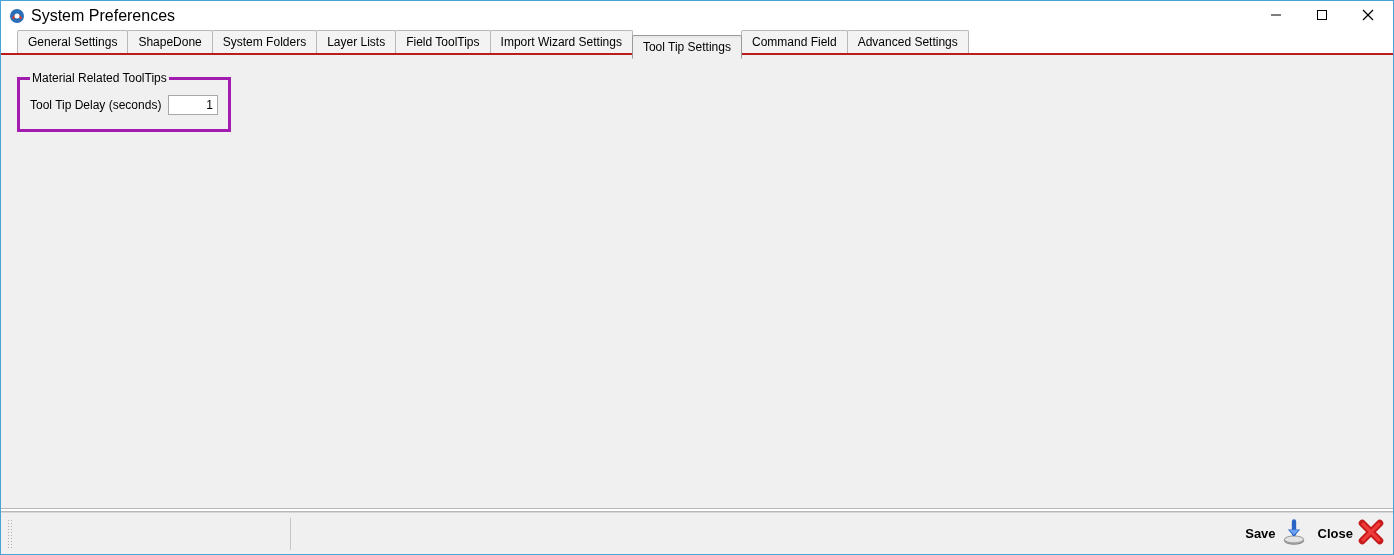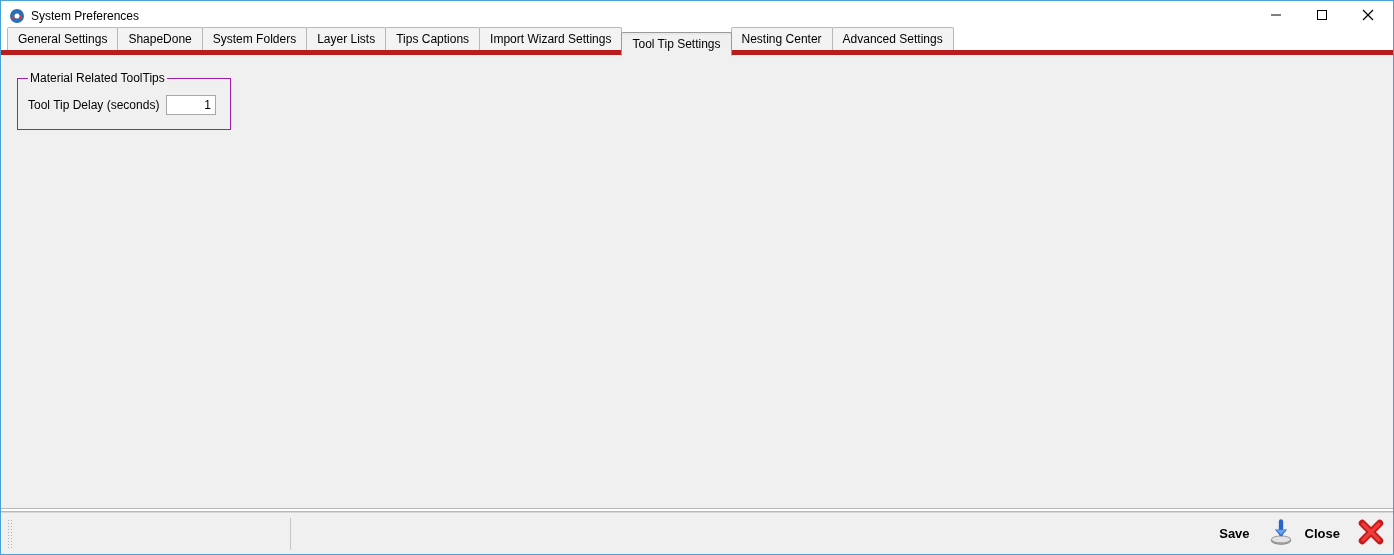--- a/index.html
+++ b/index.html
@@ -28,21 +28,21 @@
       padding: 0 2px 0 8px;
       background: #fff;
     }
     .titlebar .app-icon {
       width: 16px;
       height: 16px;
       margin-right: 6px;
     }
     .titlebar .title {
       flex: 0 0 auto;
-      font-size: 12px;
+      font-size: 16px;
     }
     .titlebar .spacer { flex: 1; }
     .win-controls {
       display: flex;
       height: 100%;
     }
     .win-btn {
       width: 46px;
       height: 28px;
       display: flex;
@@ -51,23 +51,23 @@
       color: #000;
       font-size: 14px;
     }
     .win-btn svg { pointer-events: none; }
 
     
     .tabstrip {
       display: flex;
       align-items: flex-end;
       height: 24px;
-      padding-left: 6px;
-      background: #fff;
-      border-bottom: 5px solid #b91c1c;
+      padding-left: 16px;
+      background: #fff;
+      border-bottom: 2px solid #b91c1c;
     }
     .tab {
       padding: 4px 10px 4px 10px;
       border: 1px solid #b8b8b8;
       border-bottom: none;
       margin-right: 0px;
       margin-left: -1px;
       border-top-left-radius: 2px;
       border-top-right-radius: 2px;
       background: #f3f3f3;
@@ -88,21 +88,21 @@
 
     
     .content {
       flex: 1;
       background: #f0f0f0;
       position: relative;
       padding: 16px;
     }
 
     fieldset.group {
-      border: 1px solid #a21caf;
+      border: 3px solid #a21caf;
       padding: 10px 10px 14px 10px;
       width: 214px;
       margin: 0;
     }
     fieldset.group legend {
       font-size: 12px;
       padding: 0 2px;
     }
     .row {
       display: flex;
@@ -157,21 +157,21 @@
     }
     .actionbar .status-cell {
       width: 276px;
       height: 32px;
       border-right: 1px solid #c6c6c6;
     }
     .actionbar .spacer { flex: 1; }
     .act-btn {
       display: flex;
       align-items: center;
-      gap: 17px;
+      gap: 4px;
       padding: 2px 2px;
       margin-left: 6px;
       white-space: nowrap;
     }
     .act-btn span.txt { font-size: 13px; font-weight: 600; }
     .act-btn svg { width: 28px; height: 28px; }
   </style>
 </head>
 <body>
 
@@ -206,24 +206,24 @@
       </div>
     </div>
   </div>
 
   <div class="tabstrip" id="tabstrip">
 
   <div class="tab">General Settings</div>
       <div class="tab">ShapeDone</div>
       <div class="tab">System Folders</div>
       <div class="tab">Layer Lists</div>
-      <div class="tab">Tips Captions</div>
+      <div class="tab">Field ToolTips</div>
       <div class="tab">Import Wizard Settings</div>
       <div class="tab active">Tool Tip Settings</div>
-      <div class="tab">Nesting Center</div>
+      <div class="tab">Command Field</div>
       <div class="tab">Advanced Settings</div>
     </div>
 
   <div class="content">
     <fieldset class="group">
       <legend>Material Related ToolTips</legend>
 
 
       <div class="row">
         <span class="lbl">Tool Tip Delay (seconds)</span>

